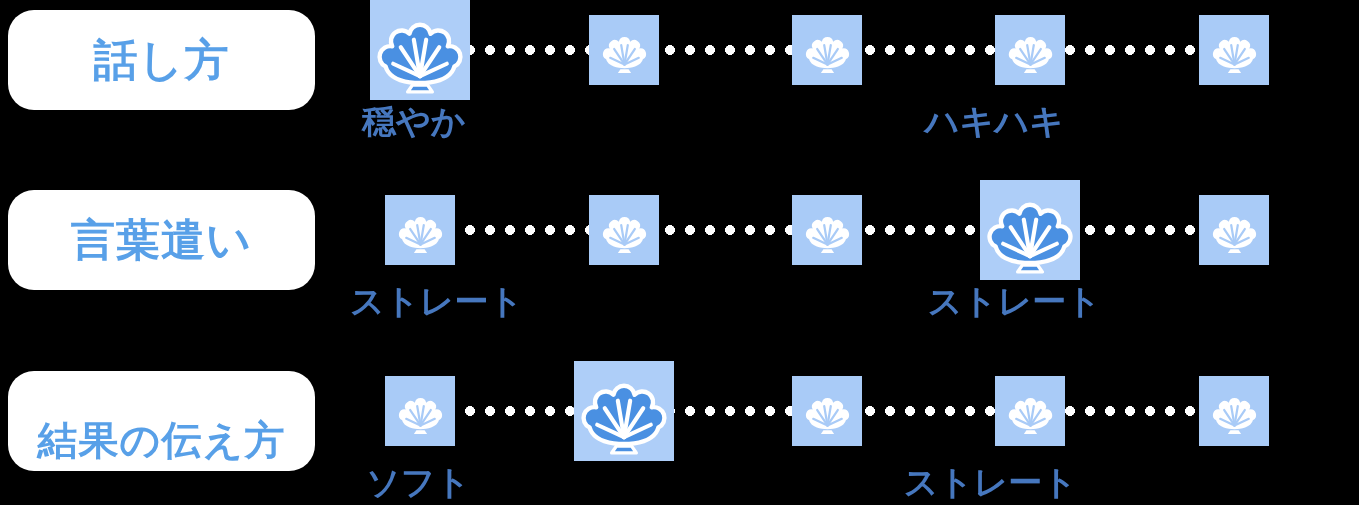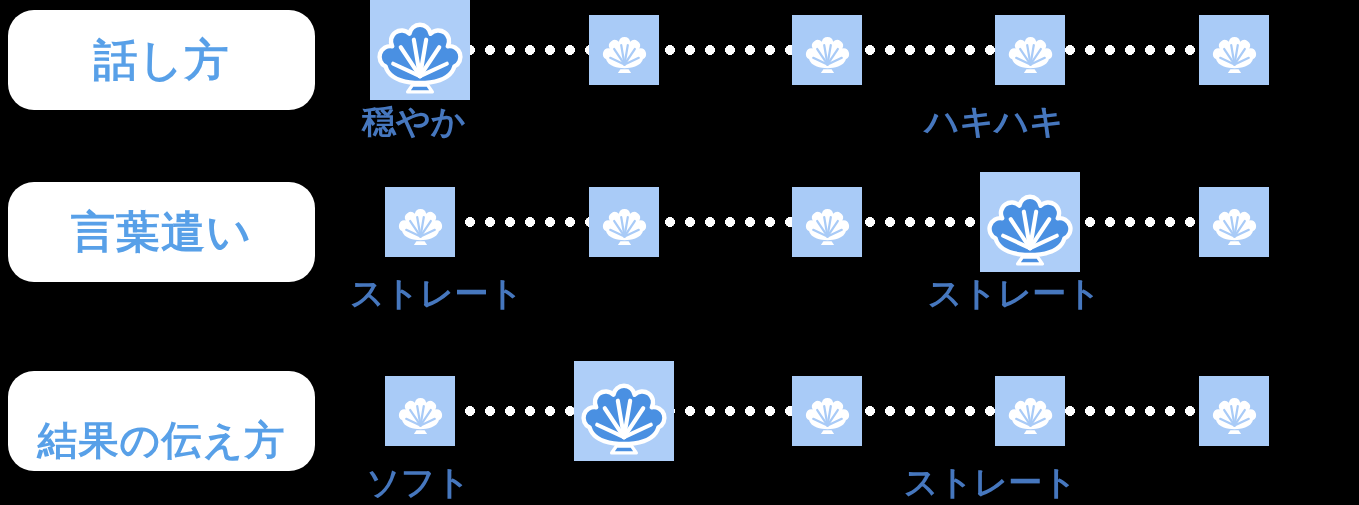--- a/index.html
+++ b/index.html
@@ -16,21 +16,21 @@
     font-family: "DejaVu Sans", sans-serif;
   }
   .row {
     position: absolute;
     left: 0;
     width: 1103px;
     height: 150px;
     font-family: Liberation Serif, serif;
   }
   #row-0 { top: 0; }
-  #row-1 { top: 172px; }
+  #row-1 { top: 180px; }
   #row-2 { top: 361px; }
 
   .pill {
     position: absolute;
     left: 8px;
     top: 10px;
     width: 307px;
     height: 100px;
     background: var(--pill-bg, #ffffff);
     border-radius: 26px;

